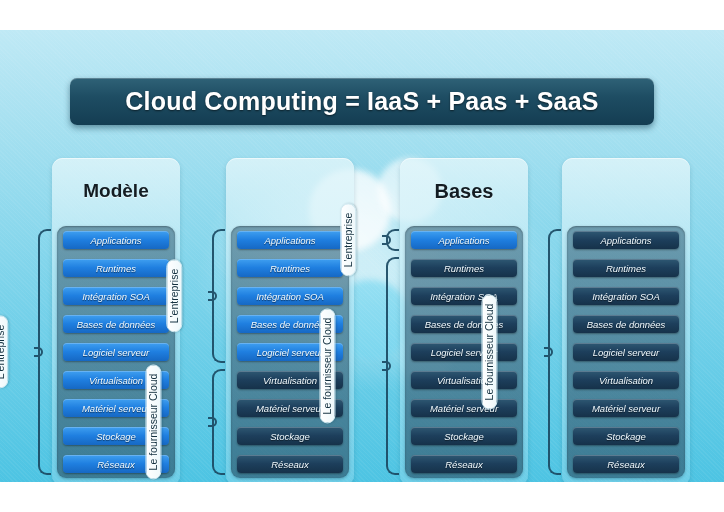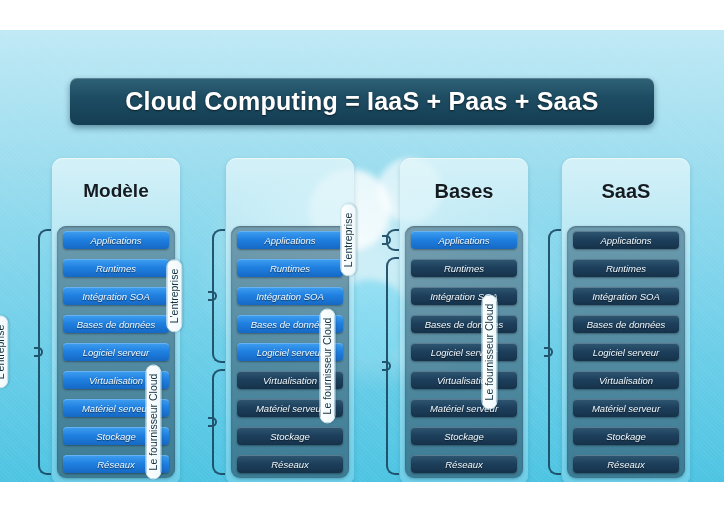--- a/index.html
+++ b/index.html
@@ -185,23 +185,20 @@
       </div>
       <div class="brace-group" style="left: 289px; width: 110px; top: 199px; height: 22px;">
         <div class="brace"></div>
         <div class="vlabel">L'entreprise</div>
       </div>
       <div class="brace-group" style="left: 289px; width: 110px; top: 227px; height: 218px;">
         <div class="brace"></div>
         <div class="vlabel">Le fournisseur Cloud</div>
       </div>
       <div class="col c4" style="left: 562px;">
-        <div class="col-head">
-          <div>SaaS</div>
-        </div>
         <div class="stack">
           <div class="layer cloud">Applications</div>
           <div class="layer cloud">Runtimes</div>
           <div class="layer cloud">Intégration SOA</div>
           <div class="layer cloud">Bases de données</div>
           <div class="layer cloud">Logiciel serveur</div>
           <div class="layer cloud">Virtualisation</div>
           <div class="layer cloud">Matériel serveur</div>
           <div class="layer cloud">Stockage</div>
           <div class="layer cloud">Réseaux</div>

